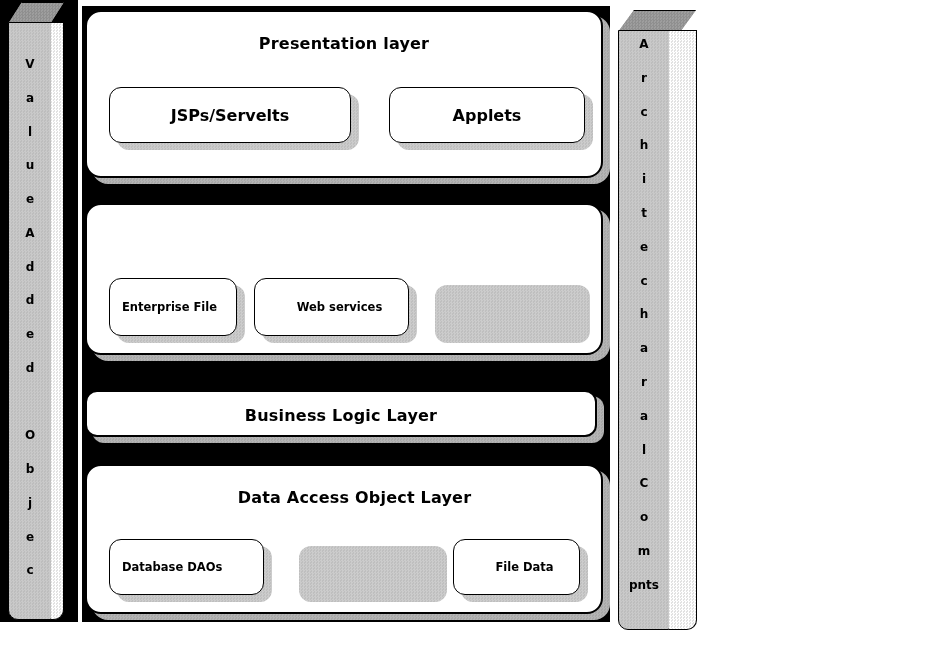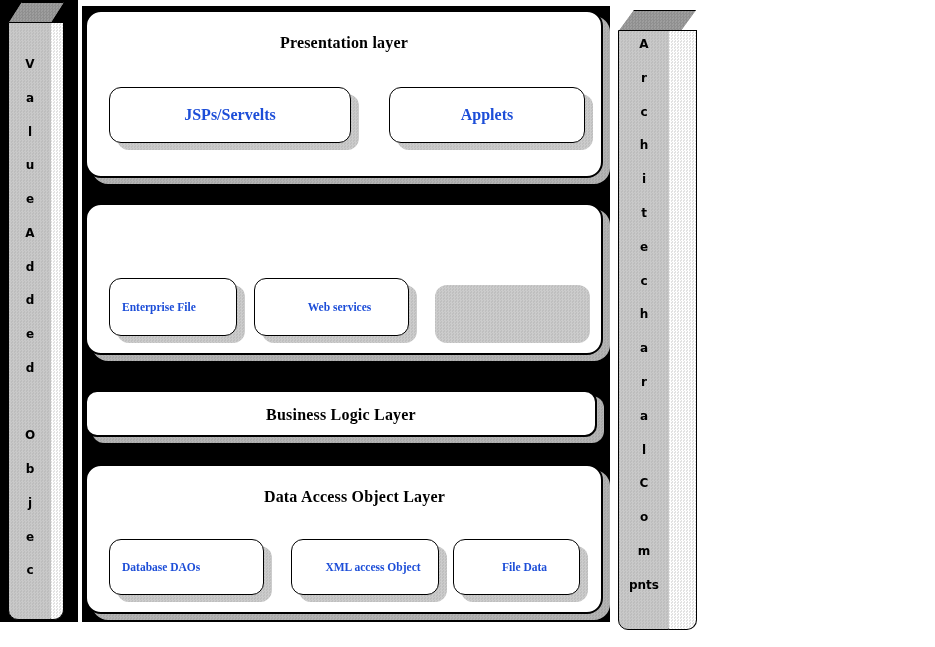--- a/index.html
+++ b/index.html
@@ -84,21 +84,20 @@
     background: #000000;
   }
 
   
   .layer {
     position: absolute;
     box-sizing: border-box;
     background: #ffffff;
     border: 2px solid #000000;
     border-radius: 16px;
-    font-family: Liberation Serif, serif;
   }
   .layer-shadow {
     position: absolute;
     box-sizing: border-box;
     border-radius: 16px;
     background:
       repeating-conic-gradient(#b5b5b5 0% 25%, #a8a8a8 0% 50%) 0 0 / 3px 3px,
       #afafaf;
   }
   .layer-title {
@@ -115,21 +114,21 @@
   
   .node {
     position: absolute;
     box-sizing: border-box;
     background: #ffffff;
     border: 1px solid #000000;
     border-radius: 12px;
     display: flex;
     align-items: center;
     justify-content: center;
-    color: #1d4ed8;
+    color: #000000;
     font-weight: bold;
     z-index: 2;
   }
   .node-shadow {
     position: absolute;
     box-sizing: border-box;
     border-radius: 12px;
     background:
       repeating-conic-gradient(#cccccc 0% 25%, #bfbfbf 0% 50%) 0 0 / 3px 3px,
       #c6c6c6;
@@ -214,23 +213,20 @@
     <div class="layer-shadow" style="left:10px; top:464px; width:518px; height:150px;"></div>
     <div class="layer" style="left:3px; top:458px; width:518px; height:150px;">
       <div class="layer-title" style="top:22px;padding-left:21px;">Data Access Object Layer</div>
 
       <div class="node-shadow" style="left:30px; top:80px; width:155px; height:56px;"></div>
       <div class="node small" style="left:22px; top:73px; width:155px; height:56px;">
         <span>Database DAOs</span>
       </div>
 
       <div class="node-shadow" style="left:212px; top:80px; width:148px; height:56px;"></div>
-      <div class="node small center" style="left:204px; top:73px; width:148px; height:56px;">
-        <span>XML access Object</span>
-      </div>
 
       <div class="node-shadow" style="left:374px; top:80px; width:127px; height:56px;"></div>
       <div class="node small center" style="left:366px; top:73px; width:127px; height:56px;">
         <span>File Data</span>
       </div>
     </div>
 
   </div>
 
   <div class="prism" style="left:618px; top:10px; width:82px; height:620px;">

